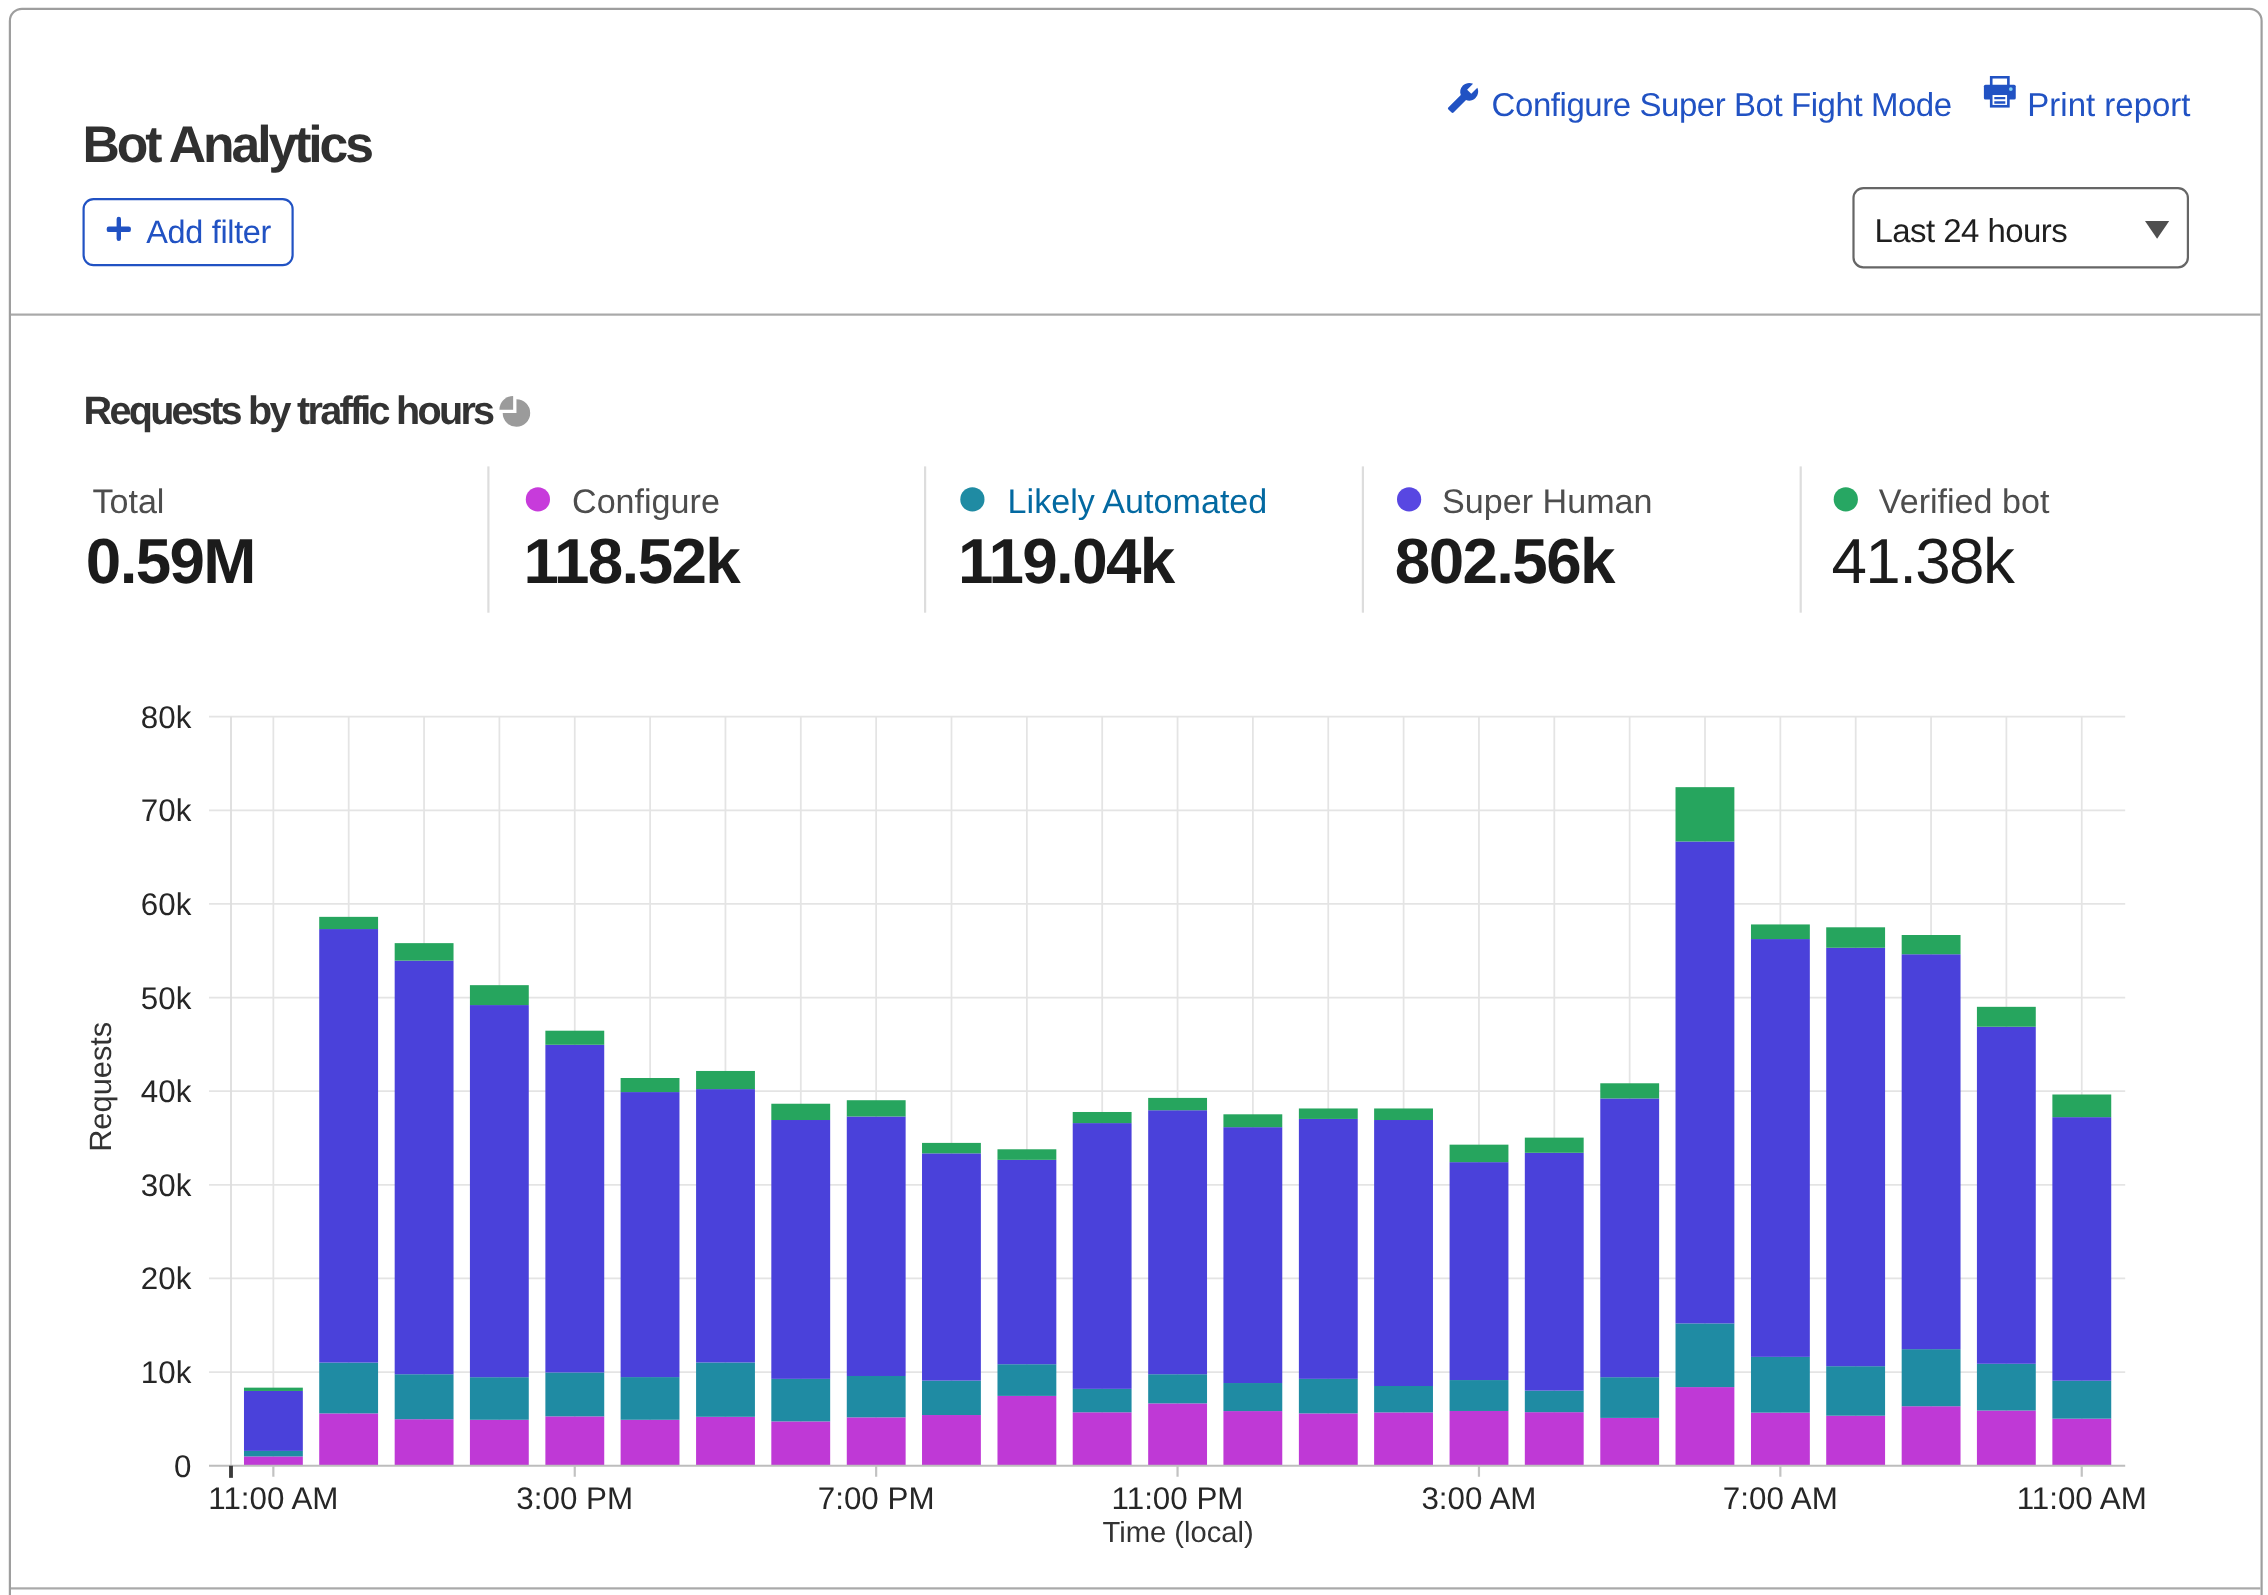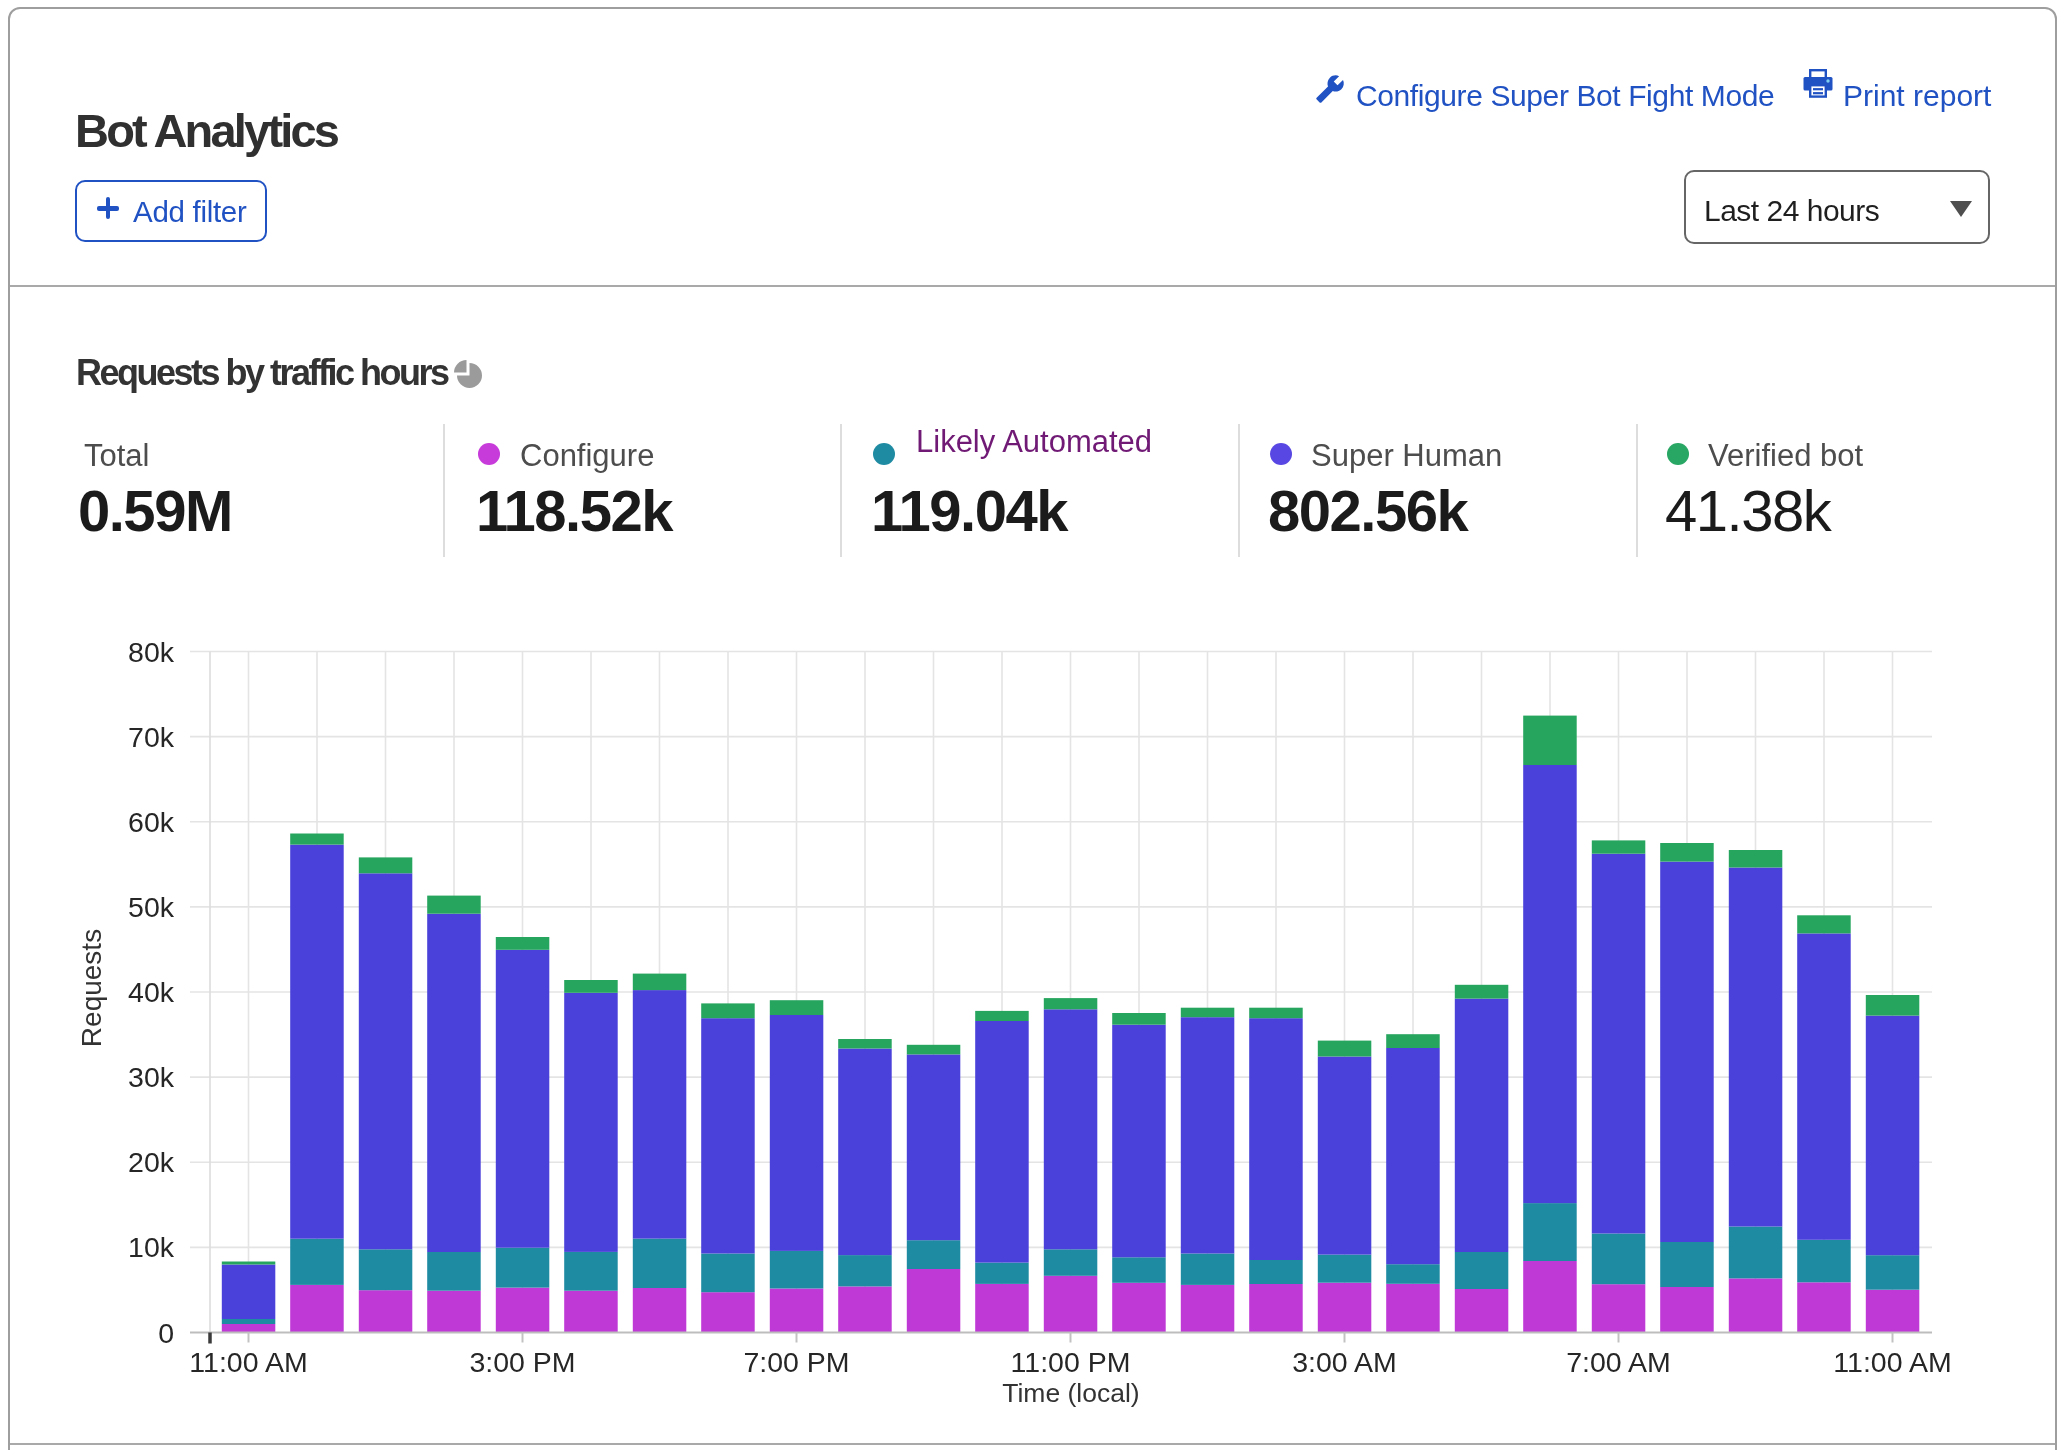--- a/index.html
+++ b/index.html
@@ -50,21 +50,21 @@
 <div class="abs" style="left:1636px;top:424px;width:2px;height:133px;background:#ddd;"></div>
 
 <div class="abs" style="left:84px;top:438px;font-size:31px;color:#4d4d4d;">Total</div>
 <div class="abs" style="left:78px;top:477px;font-size:58px;font-weight:700;color:#1b1b1b;letter-spacing:-1.5px;">0.59M</div>
 
 <div class="abs" style="left:478px;top:443px;width:22px;height:22px;border-radius:50%;background:#c73bdb;"></div>
 <div class="abs" style="left:520px;top:438px;font-size:31px;color:#4d4d4d;">Configure</div>
 <div class="abs" style="left:476px;top:477px;font-size:58px;font-weight:700;color:#1b1b1b;letter-spacing:-1.5px;">118.52k</div>
 
 <div class="abs" style="left:873px;top:443px;width:22px;height:22px;border-radius:50%;background:#1f8ba3;"></div>
-<div class="abs" style="left:916px;top:424px;font-size:31px;color:#701a75;">Likely Automated</div>
+<div class="abs" style="left:916px;top:438px;font-size:31px;color:#0369a1;">Likely Automated</div>
 <div class="abs" style="left:871px;top:477px;font-size:58px;font-weight:700;color:#1b1b1b;letter-spacing:-1.5px;">119.04k</div>
 
 <div class="abs" style="left:1270px;top:443px;width:22px;height:22px;border-radius:50%;background:#5847e2;"></div>
 <div class="abs" style="left:1311px;top:438px;font-size:31px;color:#4d4d4d;">Super Human</div>
 <div class="abs" style="left:1268px;top:477px;font-size:58px;font-weight:700;color:#1b1b1b;letter-spacing:-1.5px;">802.56k</div>
 
 <div class="abs" style="left:1667px;top:443px;width:22px;height:22px;border-radius:50%;background:#27a763;"></div>
 <div class="abs" style="left:1708px;top:438px;font-size:31px;color:#4d4d4d;">Verified bot</div>
 <div class="abs" style="left:1665px;top:477px;font-size:58px;font-weight:400;color:#1b1b1b;letter-spacing:-1.5px;">41.38k</div>
 

